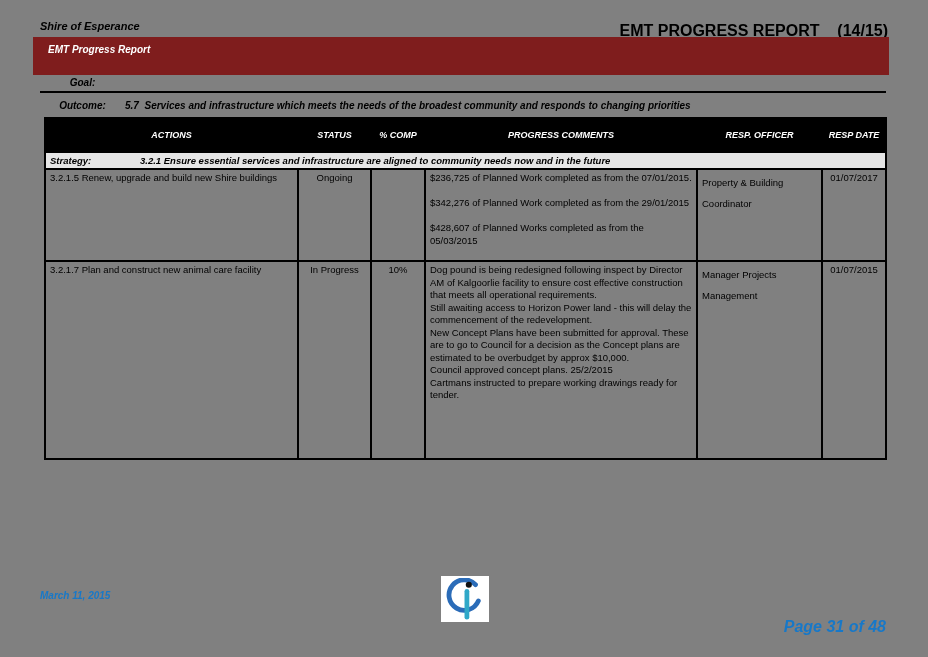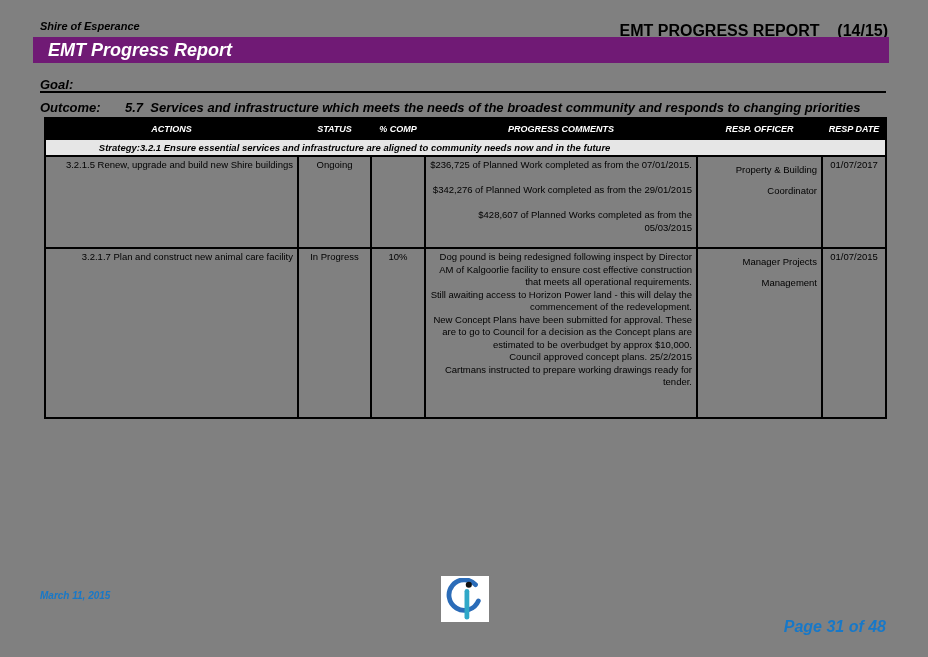--- a/index.html
+++ b/index.html
@@ -18,52 +18,52 @@
     font-size:11px; font-weight:bold; font-style:italic; color:#000;
   }
   .hdr-right {
     right:40px; top:22px;
     font-size:16px; font-weight:bold; color:#000;
     white-space:pre;
   }
 
   
   .banner {
-    left:33px; top:37px; width:856px; height:26px;
-    background:#701a75;
-    color:#fff; font-size:18px; font-weight:bold; font-style:italic;
+    left:33px; top:37px; width:856px; height:38px;
+    background:#7f1d1d;
+    color:#fff; font-size:10px; font-weight:bold; font-style:italic;
     line-height:26px; padding-left:15px;
   }
 
   
-  .meta-row { left:40px; width:846px; display:flex; font-size:13px; font-weight:bold; font-style:italic; color:#000; }
+  .meta-row { left:40px; width:846px; display:flex; font-size:10px; font-weight:bold; font-style:italic; color:#000;text-align:center; }
   .meta-row .lbl { width:85px; flex:0 0 85px; }
   .meta-row .val { white-space:pre; }
   .goal-row { top:77px; }
   .rule { left:40px; top:91px; width:846px; height:2px; background:#000; }
   .outcome-row { top:100px; }
 
   
   .tbl-wrap { left:44px; top:117px; width:841px; }
   table { border-collapse:collapse; table-layout:fixed; width:841px; }
-  td, th { border:2px solid #000; vertical-align:top; padding:2px 4px; font-size:9.5px; color:#000;text-align:right; }
+  td, th { border:2px solid #000; vertical-align:top; padding:2px 4px; font-size:9.5px; color:#000; }
   thead th {
     background:#000; color:#fff;
     font-weight:bold; font-style:italic; font-size:9px;
     text-align:center; vertical-align:middle;
-    height:21px; padding:2px;
+    height:34px; padding:2px;
   }
   .strategy-cell {
     background:#E6E6E6; font-weight:bold; font-style:italic; font-size:9.5px;
     height:17px; padding:2px 4px; vertical-align:middle;
   }
   .strategy-inner { display:flex; }
   .strategy-inner .s-lbl { width:90px; flex:0 0 90px; }
   .row-1 td { height:92px; }
-  .row-2 td { height:170px; }
+  .row-2 td { height:198px; }
   .cell-center { text-align:center; }
   .comments { white-space:pre-line; line-height:12.5px; }
   .action-cell { line-height:12px; }
   .officer-cell { line-height:21px; }
 
   
   .footer-date {
     left:40px; top:590px;
     color:#1778C8; font-size:10px; font-weight:bold; font-style:italic;
   }

